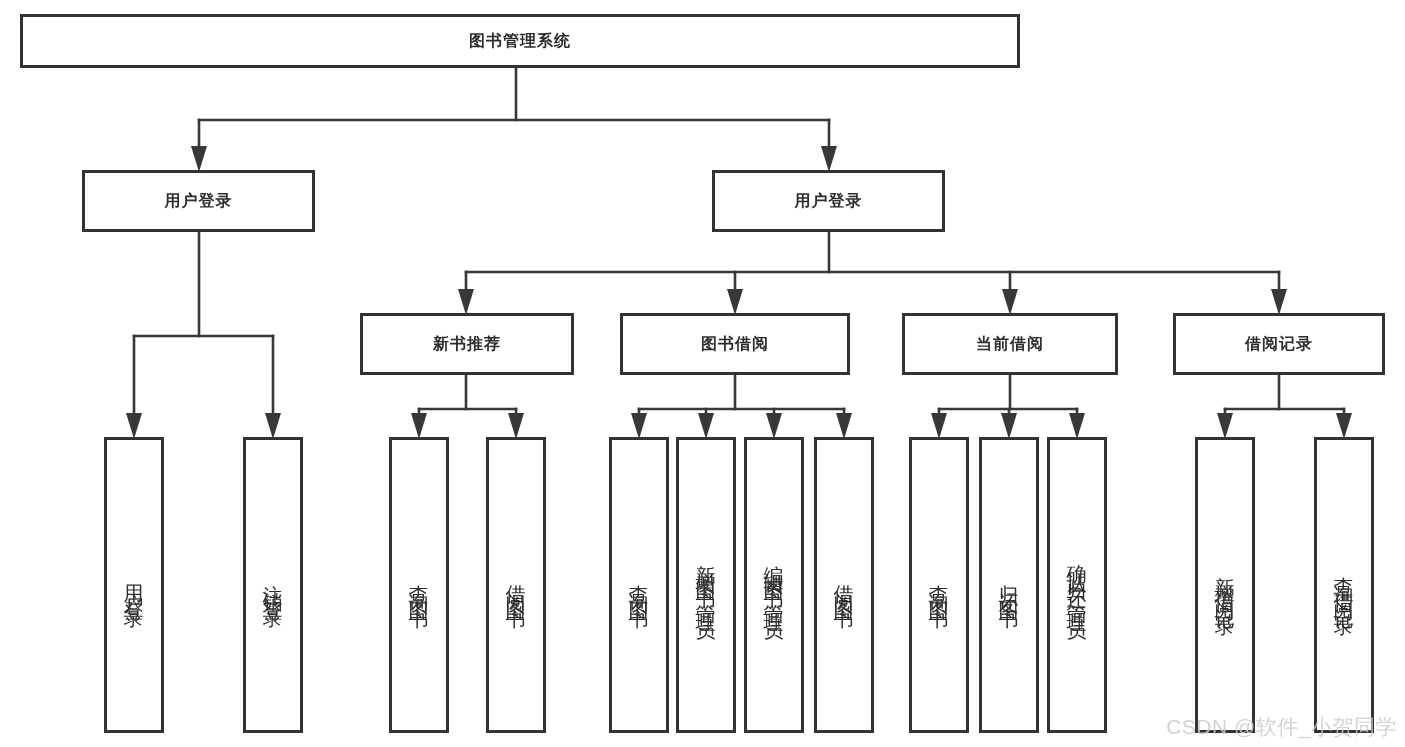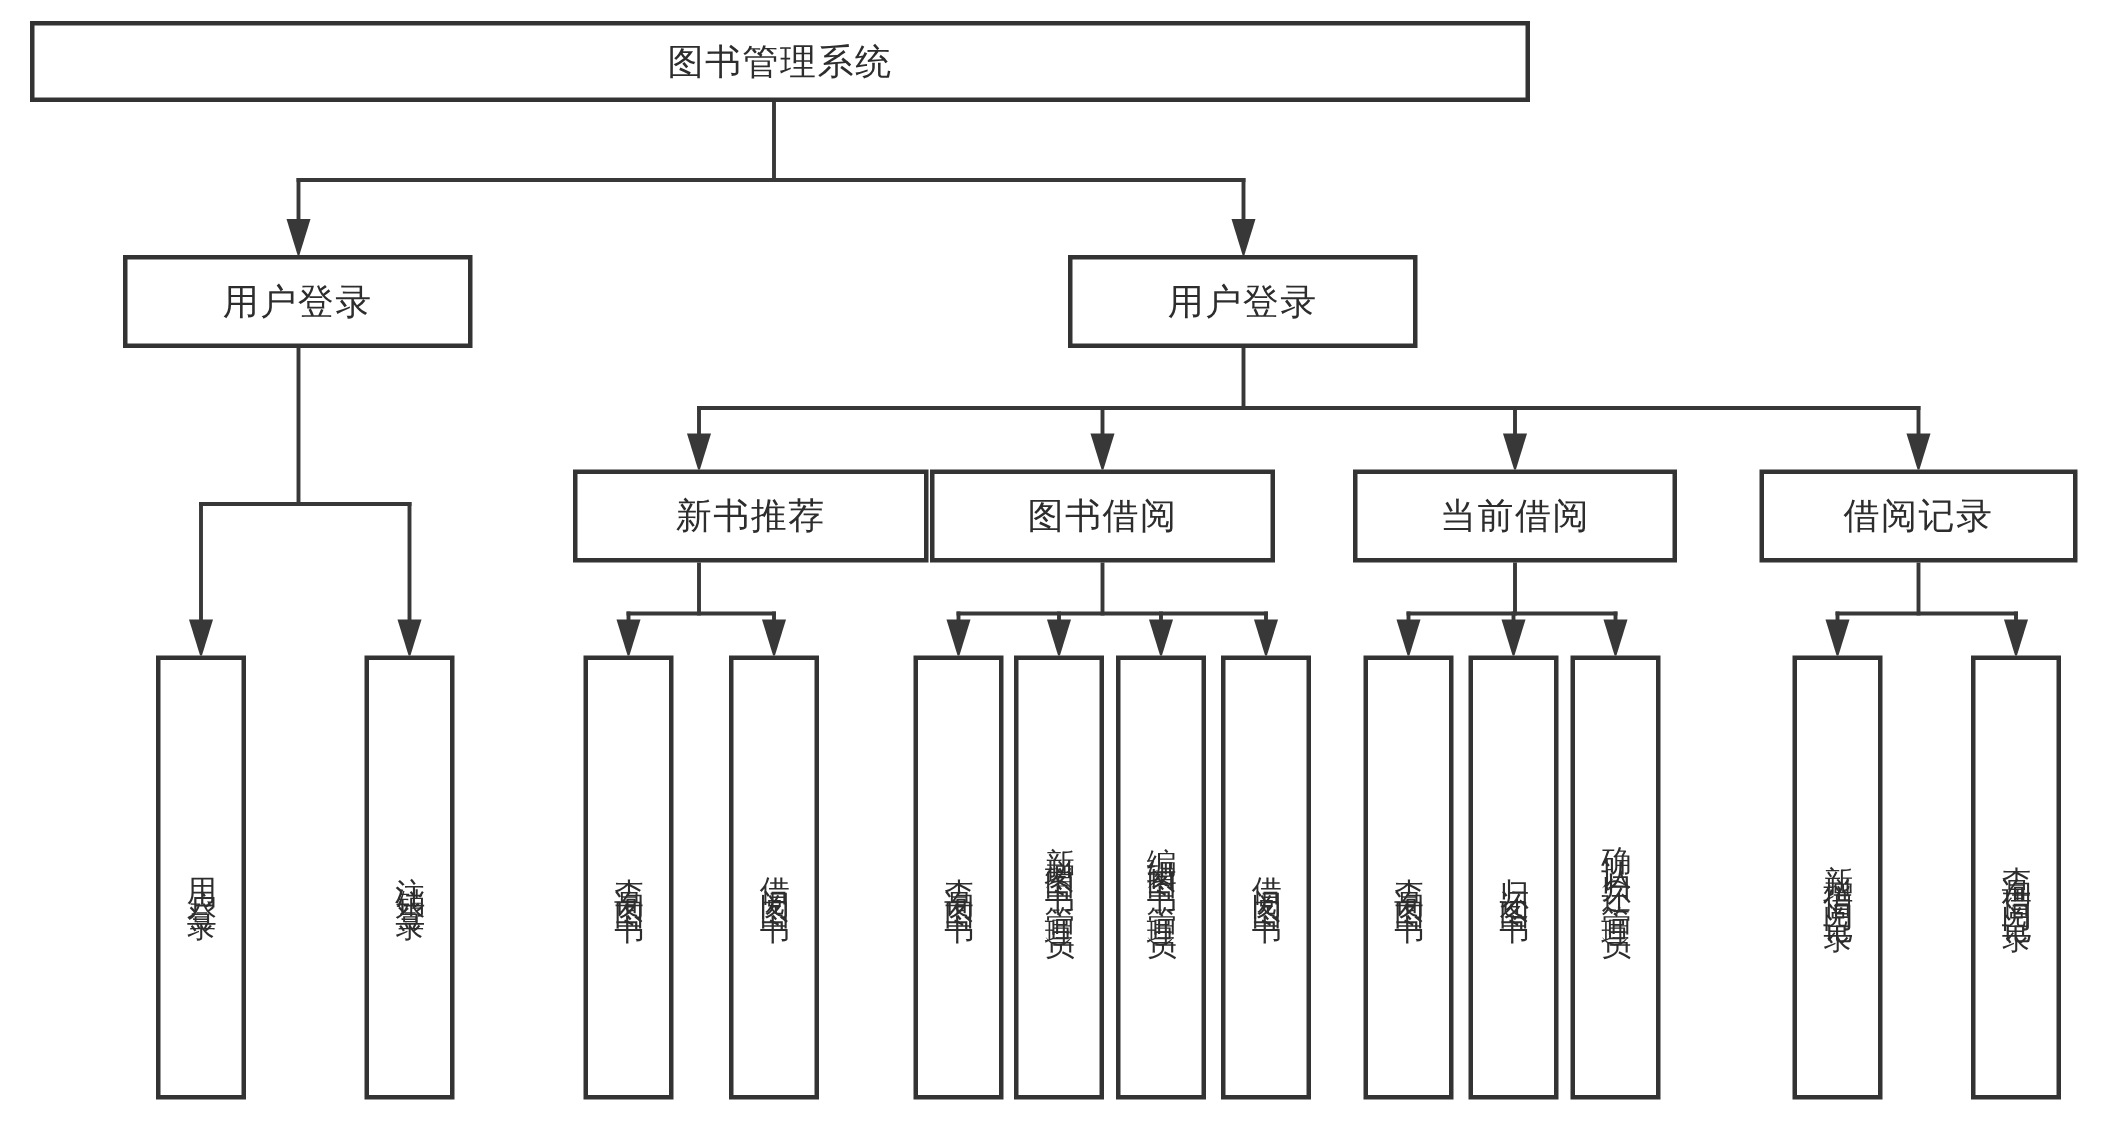--- a/index.html
+++ b/index.html
@@ -6,21 +6,21 @@
   .canvas{
     position:relative;width:1405px;height:747px;background:#ffffff;
     font-family:"Liberation Sans", sans-serif;overflow:hidden;
   }
   svg.wires{position:absolute;left:0;top:0;z-index:0;}
   .node{
     position:absolute;box-sizing:border-box;background:#ffffff;
     border:3px solid #333333;color:#2d2d2d;z-index:1;
     display:flex;align-items:center;justify-content:center;
   }
-  .hbox{font-size:24px;letter-spacing:1px;}
+  .hbox{font-size:16px;letter-spacing:1px;font-weight:bold;}
   .vbox .vtext{
     writing-mode:vertical-rl;text-orientation:mixed;
     font-size:20px;line-height:1;letter-spacing:8px;white-space:nowrap;
   }
   .watermark{
     position:absolute;right:8px;bottom:6px;z-index:2;
     font-size:21px;color:rgba(203,203,208,0.85);
     letter-spacing:0.5px;
   }
 </style>
@@ -88,21 +88,21 @@
     <span>图书管理系统</span>
   </div>
 
   <div class="node hbox" style="left:82px;top:170px;width:233px;height:62px;">
     <span>用户登录</span>
   </div>
   <div class="node hbox" style="left:712px;top:170px;width:233px;height:62px;">
     <span>用户登录</span>
   </div>
 
-  <div class="node hbox" style="left:382px;top:313px;width:237px;height:62px;">
+  <div class="node hbox" style="left:360px;top:313px;width:214px;height:62px;">
     <span>新书推荐</span>
   </div>
   <div class="node hbox" style="left:902px;top:313px;width:216px;height:62px;">
     <span>当前借阅</span>
   </div>
   <div class="node hbox" style="left:620px;top:313px;width:230px;height:62px;">
     <span>图书借阅</span>
   </div>
   <div class="node hbox" style="left:1173px;top:313px;width:212px;height:62px;">
     <span>借阅记录</span>
@@ -145,13 +145,14 @@
     <span class="vtext">确认归还（管理员）</span>
   </div>
 
   <div class="node vbox" style="left:1195px;top:437px;width:60px;height:296px;">
     <span class="vtext">新增借阅记录</span>
   </div>
   <div class="node vbox" style="left:1314px;top:437px;width:60px;height:296px;">
     <span class="vtext">查询借阅记录</span>
   </div>
 
+  <div class="watermark">CSDN @软件_小贺同学</div>
 </div>
 
 </body></html>

